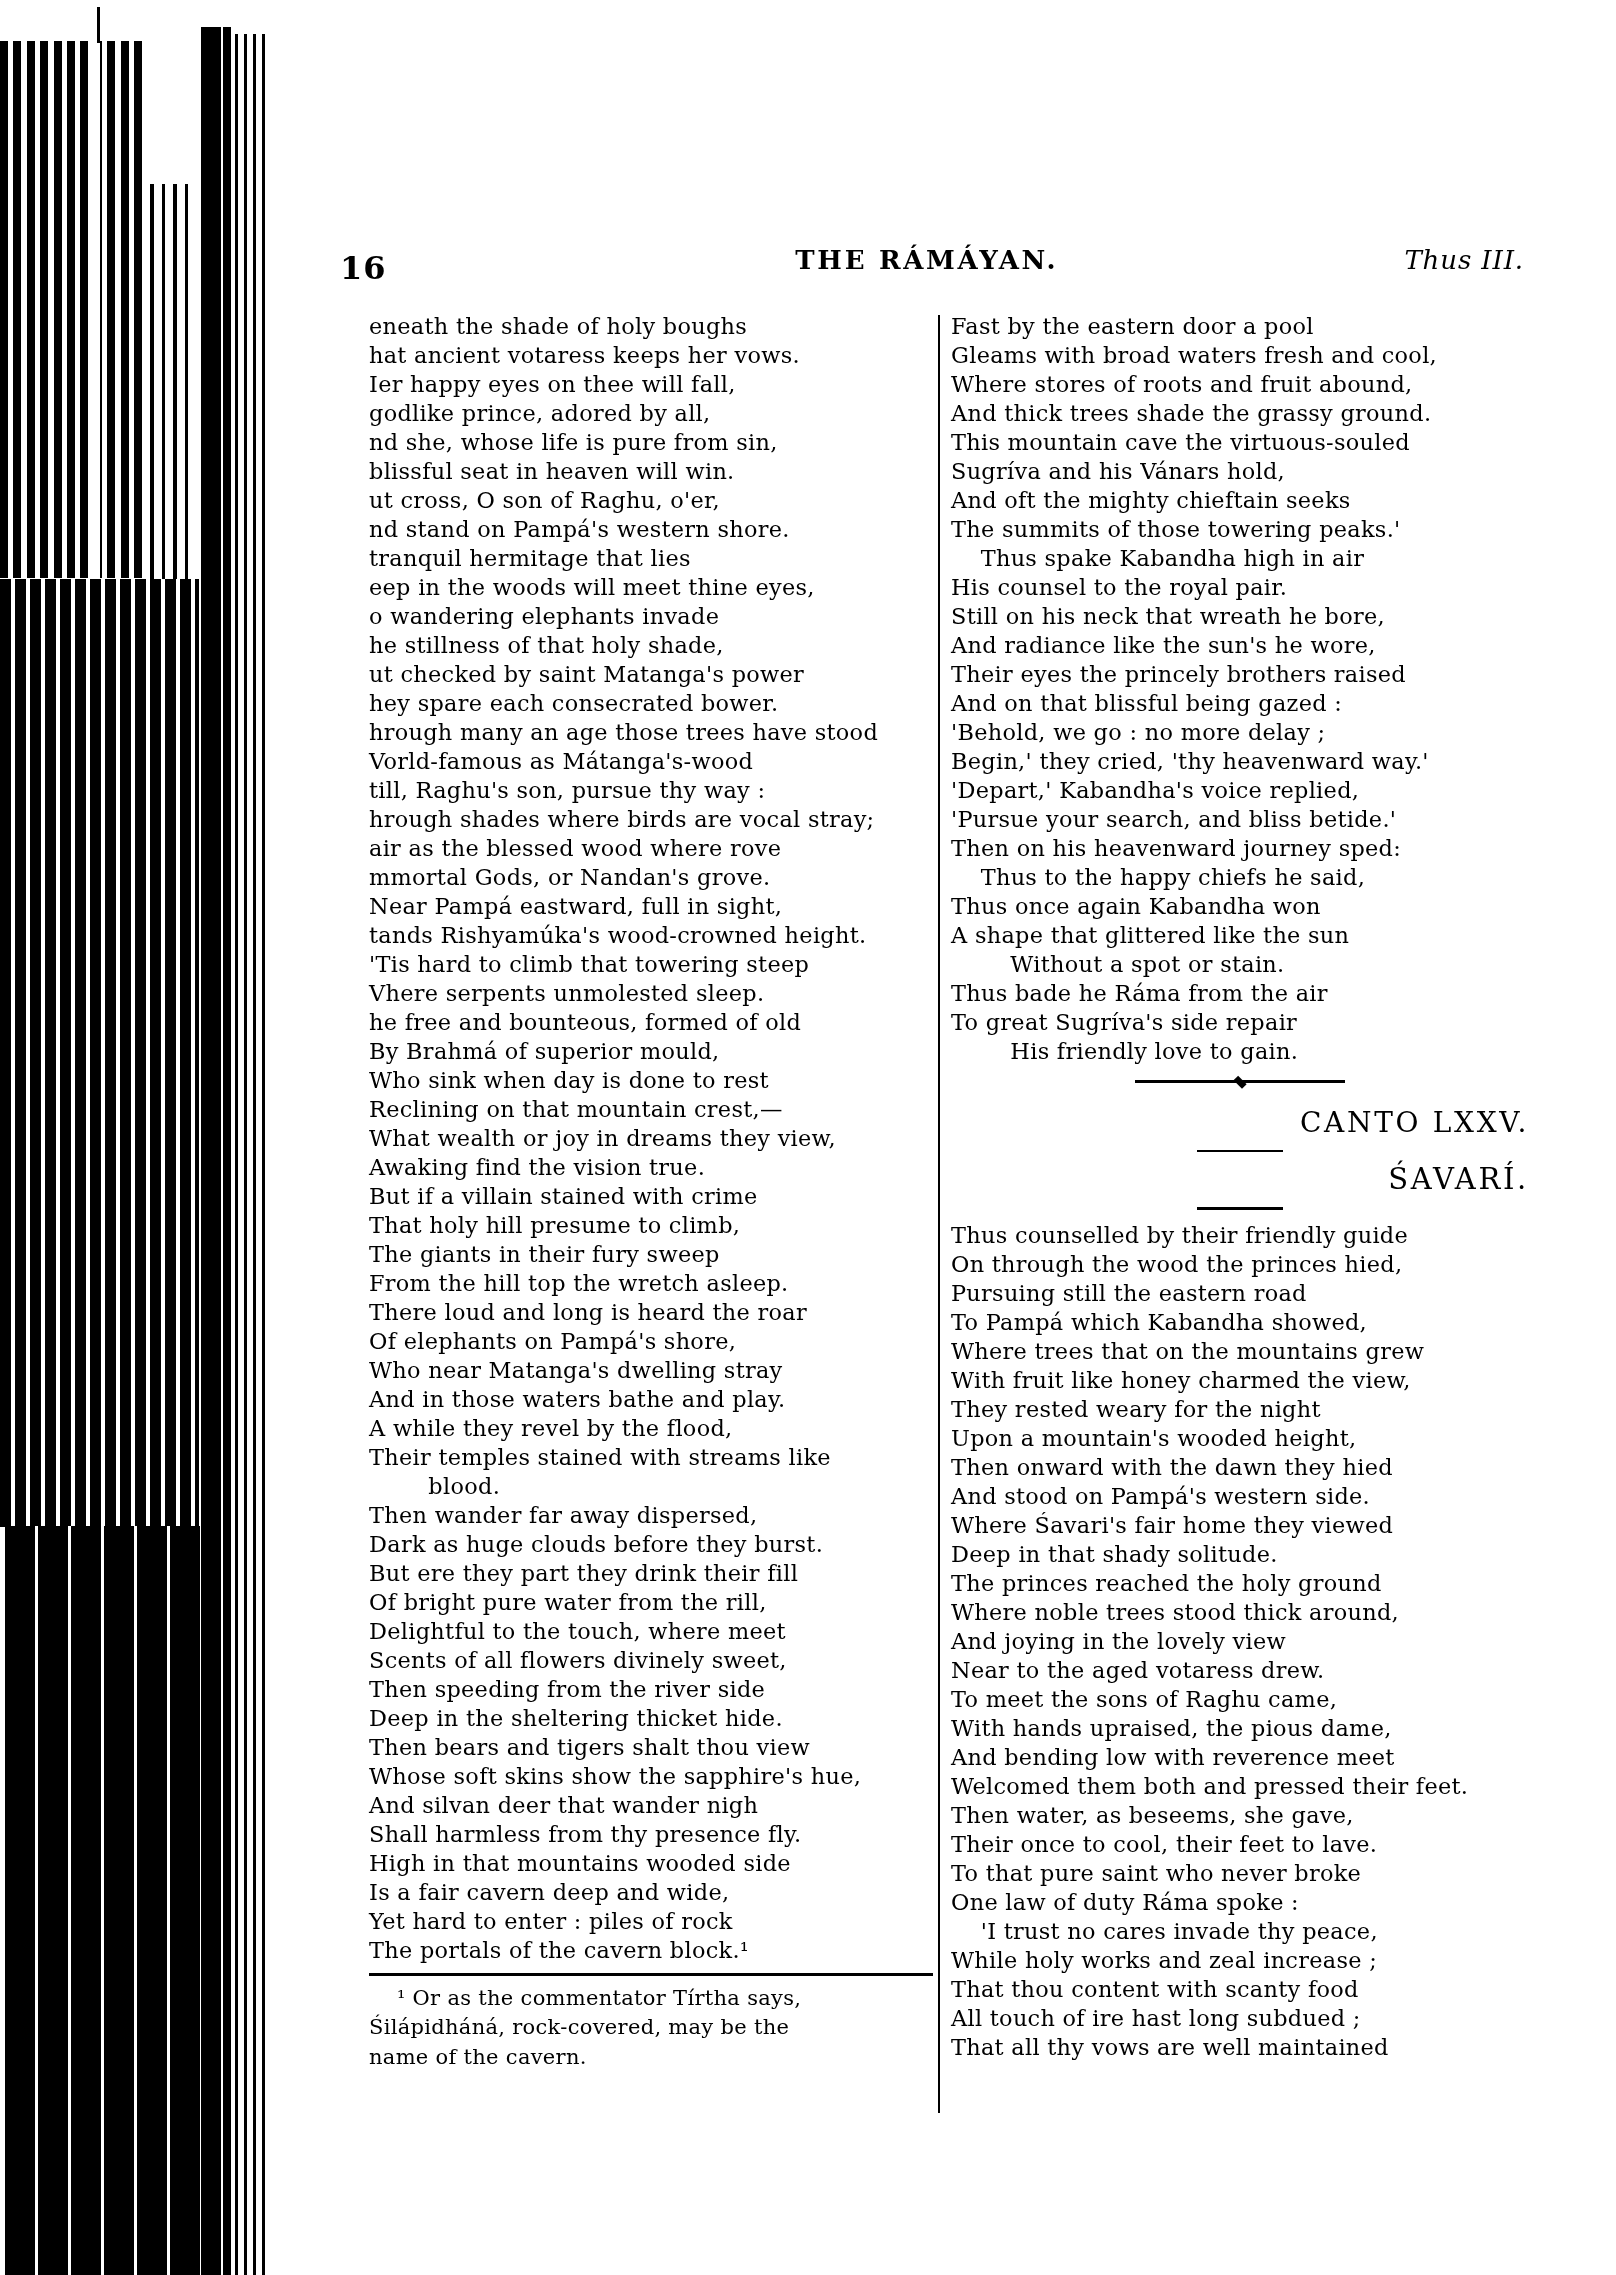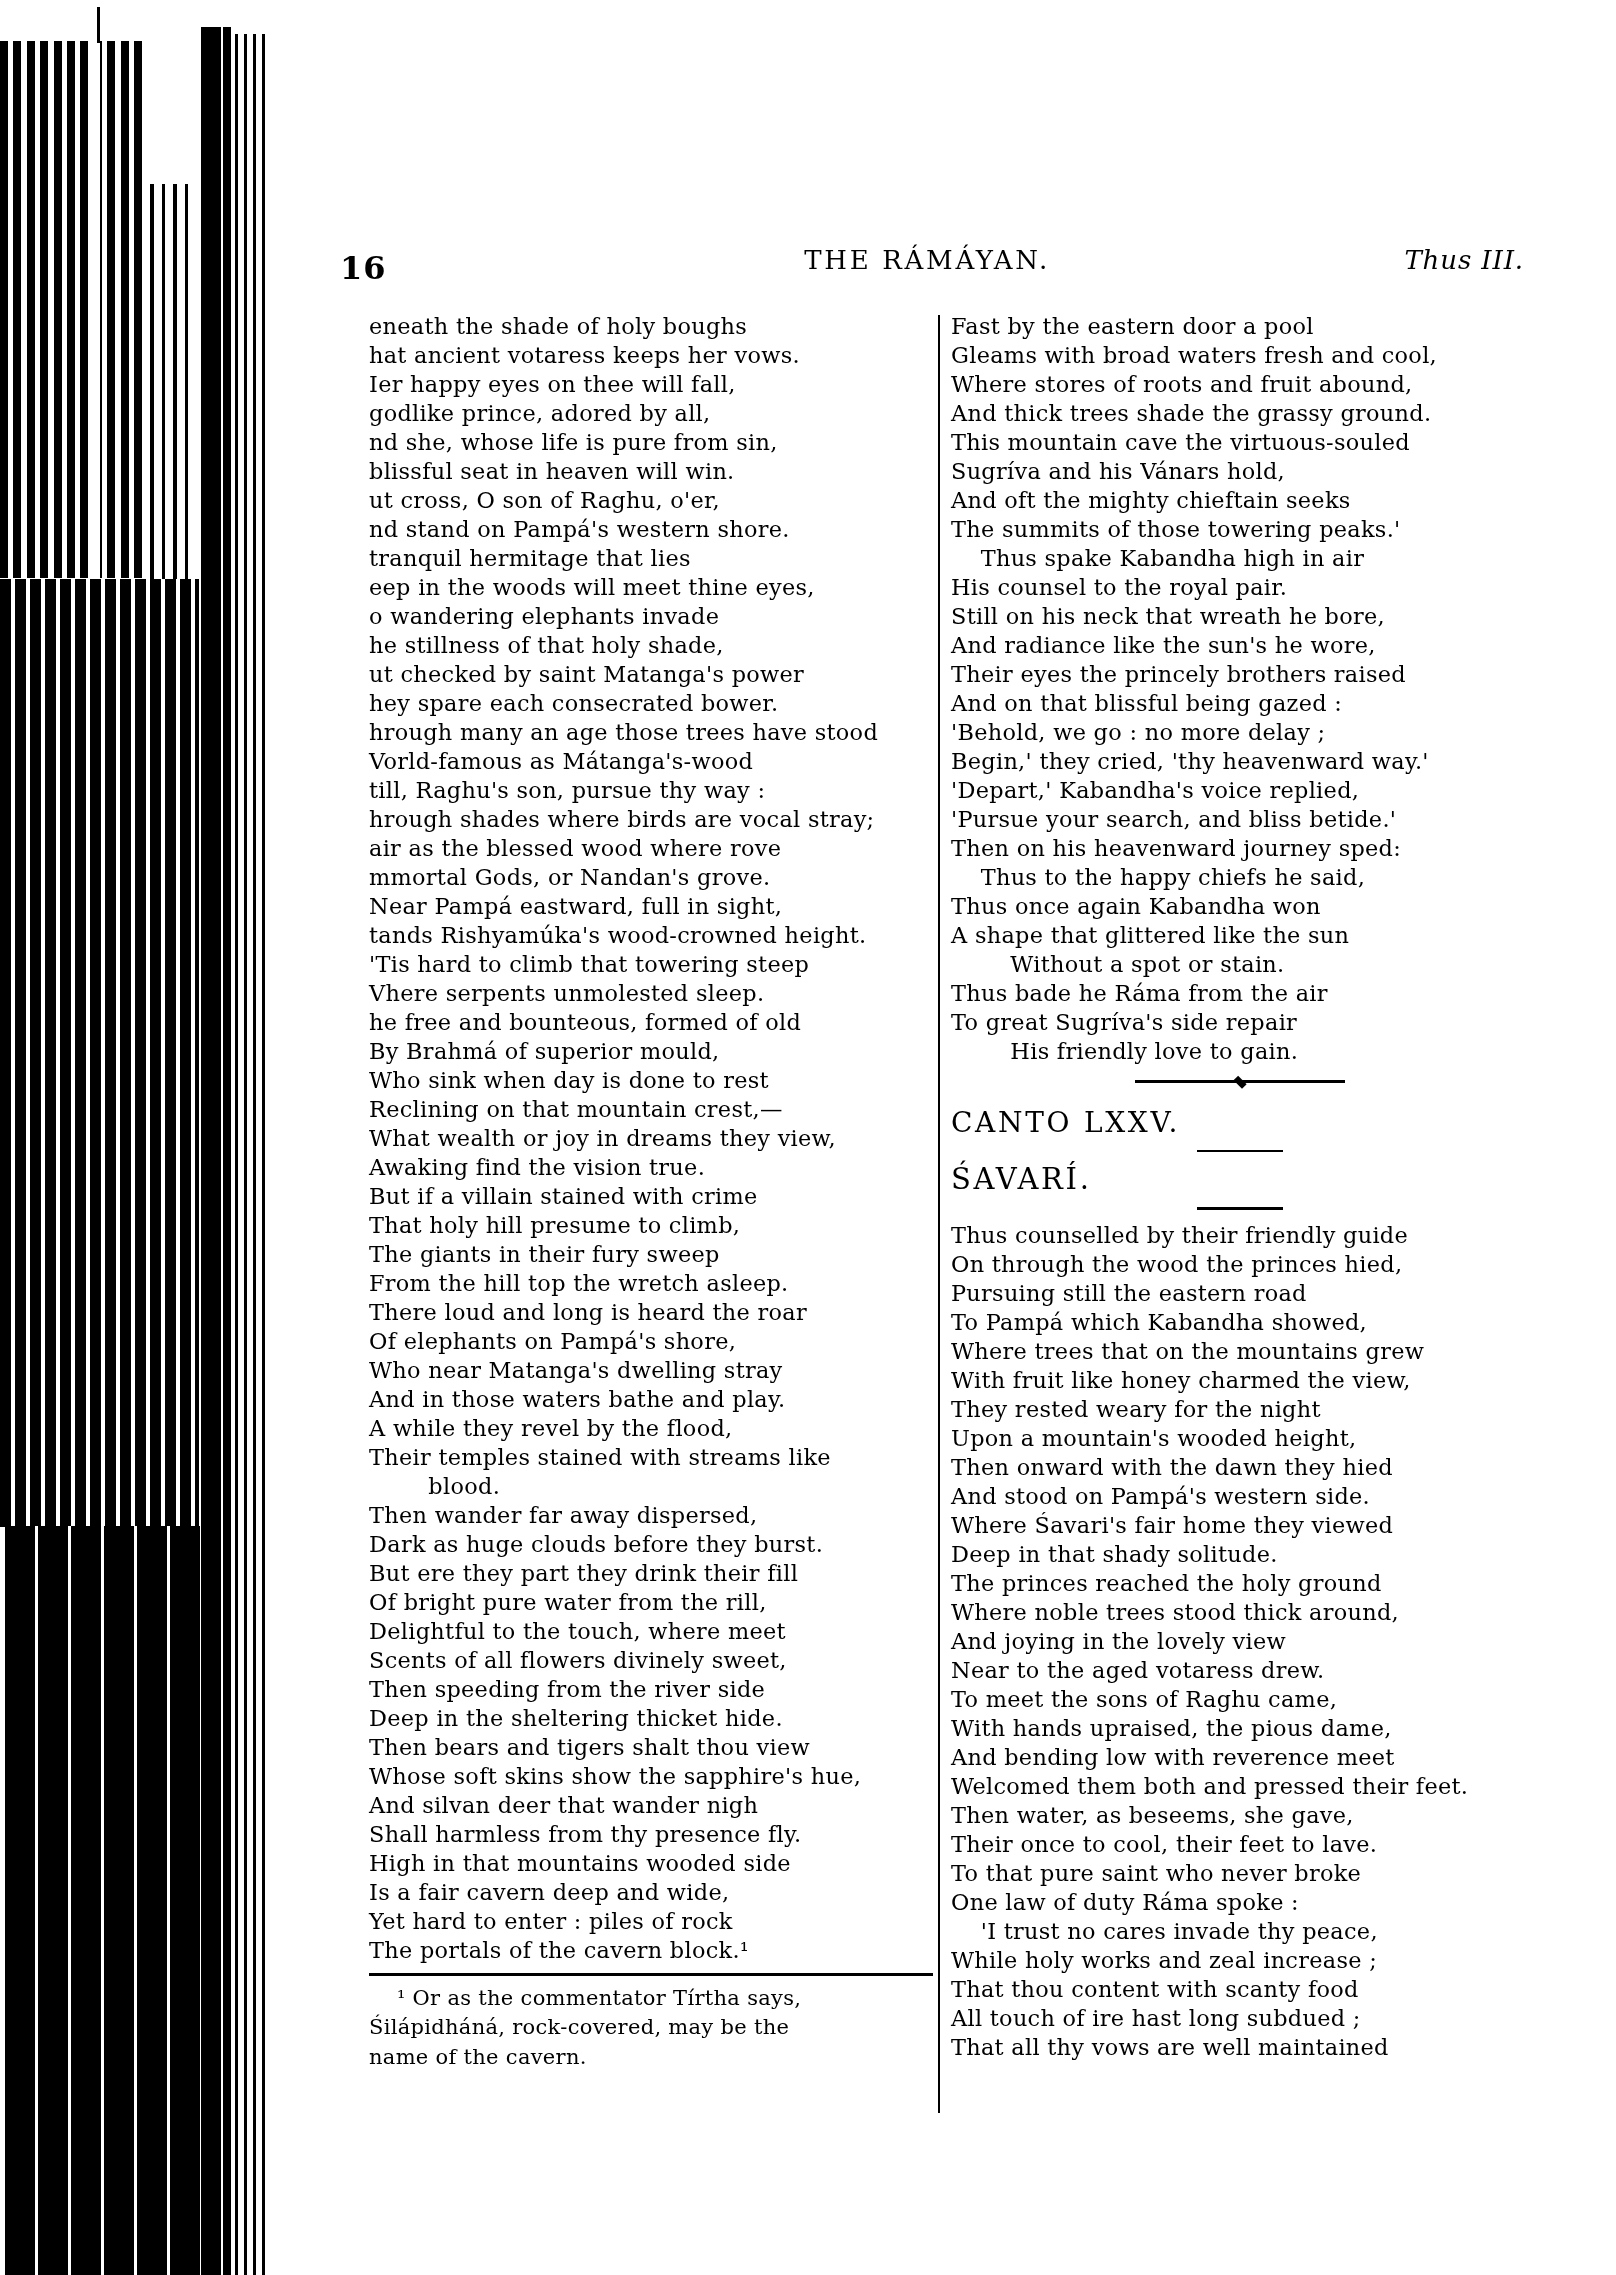--- a/index.html
+++ b/index.html
@@ -24,37 +24,37 @@
   .a5{left:201px;top:27px;width:30px;height:2249px;
       background:linear-gradient(90deg,#000 0 19.7px,#fff 19.7px 22.4px,#000 22.4px 30px);}
   .a6{left:235px;top:34px;width:36px;height:2242px;
       background:repeating-linear-gradient(90deg,#000 0 2.7px,transparent 2.7px 9px);}
   .a7{left:97px;top:7.2px;width:2.7px;height:36px;background:#000;}
 
   
   .header{position:absolute;left:340px;top:245px;width:1184px;height:39px;}
   .page-num{position:absolute;left:0;top:3.6px;font-size:32px;font-weight:bold;letter-spacing:0.9px;}
   .head-title{position:absolute;left:50%;transform:translateX(-52%);top:0;
-      font-size:26px;letter-spacing:2.7px;font-weight:normal;}
+      font-size:26px;letter-spacing:2.7px;font-weight:bold;}
   .book-label{position:absolute;right:0;top:0;font-size:26px;font-style:italic;letter-spacing:0.9px;}
 
   
   .col{position:absolute;top:312px;}
   .col-left{left:369px;width:564px;}
   .col-right{left:951px;width:578px;}
   .col-divider{position:absolute;left:938px;top:315px;width:1.8px;height:1798px;background:#000;}
 
   .line{white-space:pre-wrap;font-size:22.4px;line-height:29px;letter-spacing:0.3px;}
 
   
   .footnote-rule{width:100%;height:2.7px;background:#000;margin:8px 0 8px;}
   .footnote .line{font-size:21px;line-height:29.6px;}
 
   
-  .canto-block{text-align:left;}
+  .canto-block{text-align:right;}
   .rule-fancy{position:relative;width:210px;height:2.7px;background:#000;margin:14.3px auto 0;}
   .rule-fancy::after{content:"";position:absolute;left:50%;top:50%;width:11.6px;height:11.6px;
       background:#000;transform:translate(-50%,-50%) rotate(45deg) scale(1,.55);}
   .canto-title{font-size:28px;letter-spacing:2.7px;margin-top:23px;}
   .rule-short{width:86px;height:2.7px;background:#000;margin:10.7px auto 9.9px;}
   .canto-sub{font-size:29px;letter-spacing:2.7px;}
   .after-sub{margin-bottom:11.6px;}
 </style>
 </head>
 <body>

